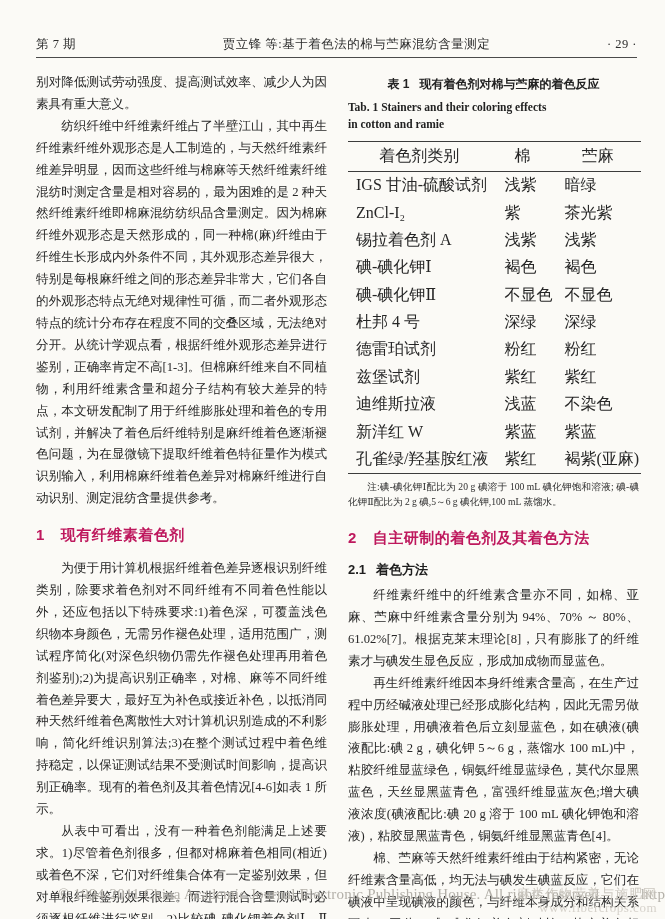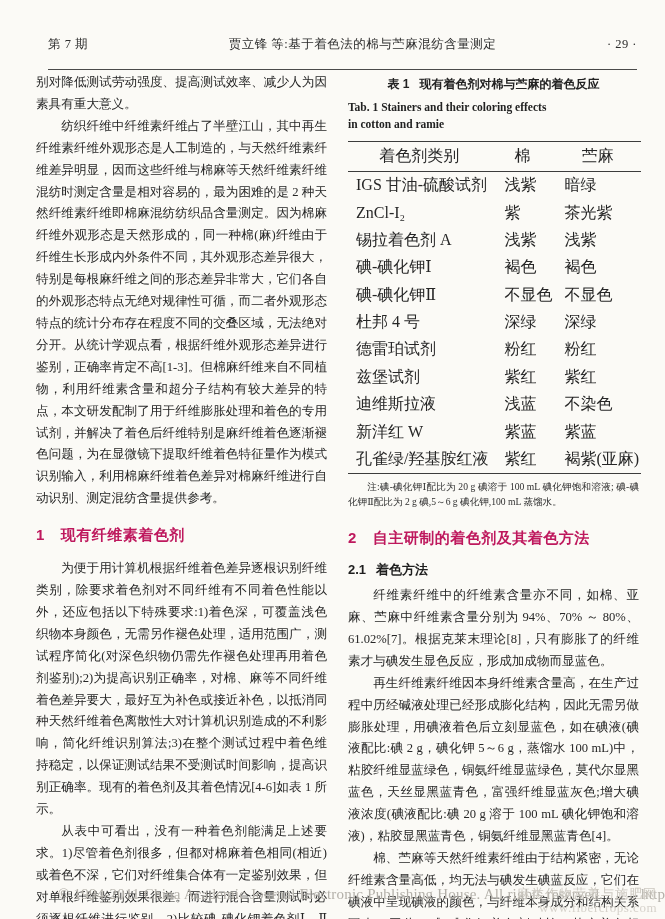--- a/index.html
+++ b/index.html
@@ -16,22 +16,21 @@
   }
   
   .running-header {
     position: absolute;
     top: 36px; left: 36px; right: 28px;
     display: flex;
     align-items: baseline;
     font-size: 12.5px;
     letter-spacing: .5px;
     border-bottom: 1.5px solid #4a4a4a;
-    padding-bottom: 16px;
-    margin-left: 12px;
+    padding-bottom: 4px;
   }
   .running-header .issue { width: 110px; }
   .running-header .rtitle { flex: 1; text-align: center; }
   .running-header .pageno { width: 70px; text-align: right; }
   
   .content {
     position: absolute;
     top: 72px; left: 36px; right: 26px;
     display: flex;
     gap: 21px;

